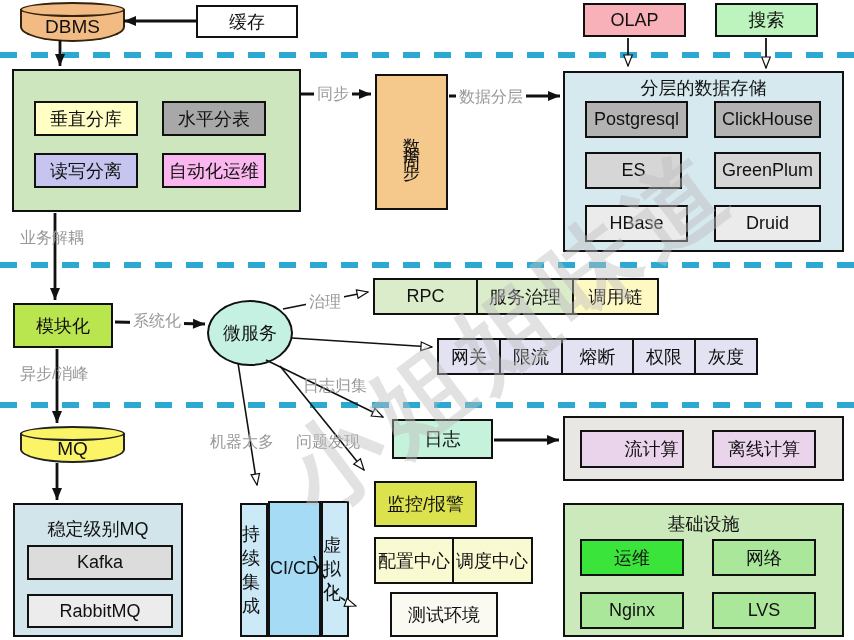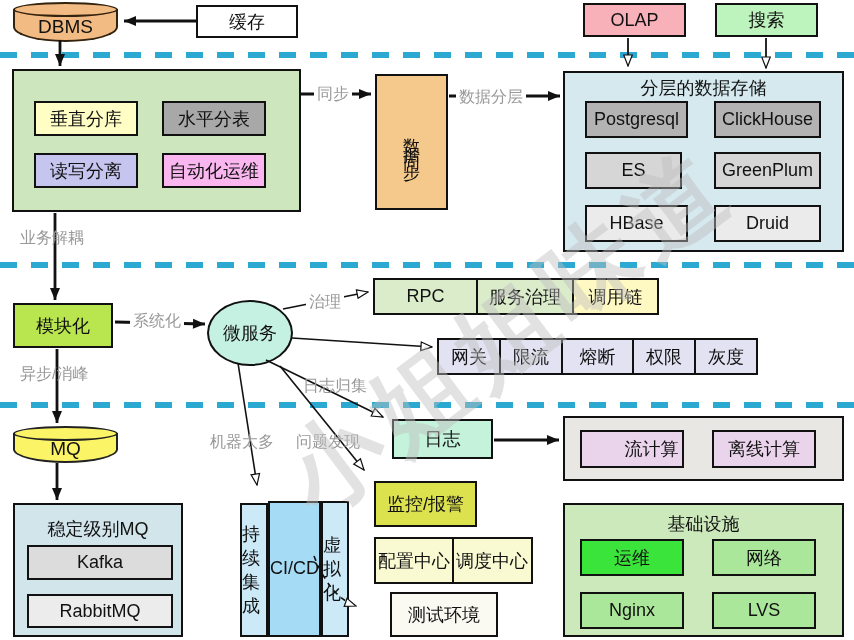--- a/index.html
+++ b/index.html
@@ -12,21 +12,21 @@
   .container{position:absolute;z-index:2;border:2.5px solid #111;box-sizing:border-box;}
   .ctitle{position:absolute;left:0;right:0;text-align:center;font-size:18px;z-index:3;}
   .cell{position:absolute;z-index:3;border:2.5px solid #111;display:flex;align-items:center;justify-content:center;
         font-size:18px;box-sizing:border-box;text-align:center;}
   .rowflex{position:absolute;z-index:3;display:flex;}
   .rowflex .rcell{border:2.5px solid #111;display:flex;align-items:center;justify-content:center;
         font-size:18px;box-sizing:border-box;height:100%;}
   .rowflex .rcell + .rcell{margin-left:-2.5px;}
   .lbl{position:absolute;z-index:5;font-size:16px;color:#999;white-space:nowrap;}
   .lbl.bg{background:#fff;padding:0 3px;}
-  .cyl{position:absolute;z-index:3;}
+  .cyl{position:absolute;z-index:3;margin-left:7px;}
   .cyl .cyl-body{position:absolute;left:0;right:0;top:7px;bottom:0;border:2.5px solid #33220e;border-top:none;
        border-radius:0 0 50% 50% / 0 0 46% 46%;box-sizing:border-box;}
   .cyl .cyl-ell{position:absolute;left:0;right:0;top:0;height:15px;border:2.5px solid #33220e;
        border-radius:50%;box-sizing:border-box;}
   .cyl .cyl-lab{position:absolute;left:0;right:0;top:9px;bottom:0;display:flex;align-items:center;justify-content:center;
        font-size:19px;z-index:4;}
   .vtext{writing-mode:vertical-rl;text-orientation:upright;letter-spacing:9px;font-size:17px;}
   svg.arrows{position:absolute;left:0;top:0;z-index:4;pointer-events:none;}
   .watermark{position:absolute;left:305px;top:388px;z-index:6;font-size:96px;font-weight:bold;letter-spacing:10px;
        color:#BFBFBF;opacity:.45;white-space:nowrap;transform:rotate(-37deg);transform-origin:55px 95px;pointer-events:none;}

